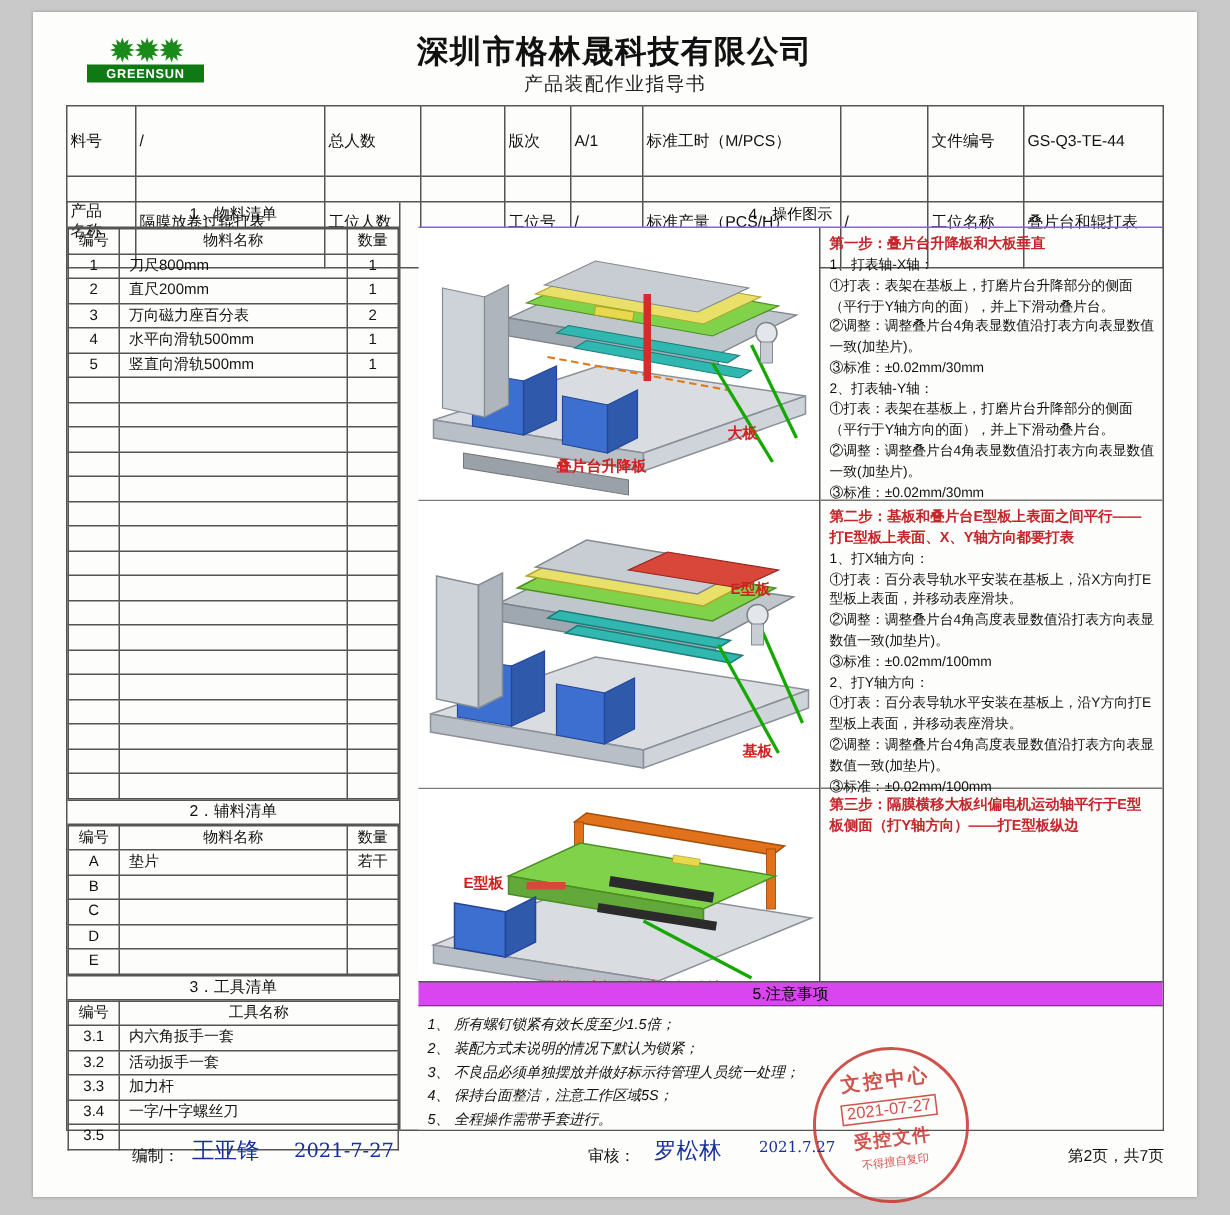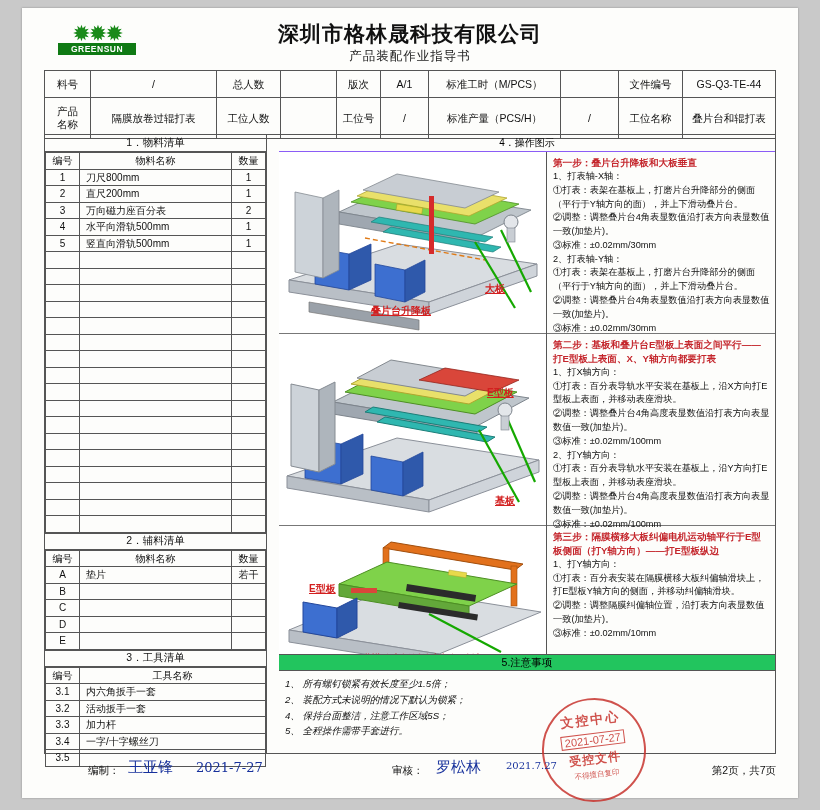--- a/index.html
+++ b/index.html
@@ -34,22 +34,22 @@
     font-size:21px; font-weight:bold; letter-spacing:1px; color:#111;
   }
   .co-sub {
     position:absolute; left:0; right:0; top:40px; text-align:center;
     font-size:12.5px; color:#222; letter-spacing:1px;
   }
   
   table { border-collapse:collapse; }
   .infoTbl { position:absolute; left:22px; top:62px; width:732px; font-size:10.5px; }
   .infoTbl td {
-    border:1px solid #555; height:17px; text-align:center; color:#111;
-    padding:7px 2px; line-height:1.15;
+    border:1px solid #555; height:17px; text-align:left; color:#111;
+    padding:17px 2px; line-height:1.15;
   }
   .infoTbl td.two { height:32px; }
   
   .main {
     position:absolute; left:22px; top:126px; width:732px; height:620px;
     border:1px solid #555;
     display:flex;
     gap:12px;
   }
   .colLeft { width:222px; border-right:1px solid #555; position:relative; }
@@ -90,21 +90,20 @@
   }
   .stamp .t1 { font-size:13px; font-weight:bold; margin-top:11px; letter-spacing:2px;}
   .stamp .t2 { font-size:11px; border:1px solid #c8352f; display:inline-block; padding:0 3px; margin-top:4px;}
   .stamp .t3 { font-size:12px; font-weight:bold; margin-top:3px; letter-spacing:1px;}
   .stamp .t4 { font-size:7.5px; margin-top:2px;}
   
   .mimg { position:absolute; inset:0; background:#ffffff; }
   .lbl {
     position:absolute; font-size:10px; font-weight:bold; color:#d21f1f;
     white-space:nowrap;
-    text-decoration:underline;
   }
 </style>
 </head>
 <body>
 
 <div class="page">
 
   <div class="hdr">
     <div class="logo">
       <div class="star">✹✹✹</div>
@@ -480,32 +479,29 @@
 ①打表：百分表导轨水平安装在基板上，沿X方向打E型板上表面，并移动表座滑块。
 ②调整：调整叠片台4角高度表显数值沿打表方向表显数值一致(加垫片)。
 ③标准：±0.02mm/100mm
 2、打Y轴方向：
 ①打表：百分表导轨水平安装在基板上，沿Y方向打E型板上表面，并移动表座滑块。
 ②调整：调整叠片台4角高度表显数值沿打表方向表显数值一致(加垫片)。
 ③标准：±0.02mm/100mm</div>
           </div>
           <div class="stepBlk" style="height:144px;border-bottom:none">
             <div class="stepTitle red">第三步：隔膜横移大板纠偏电机运动轴平行于E型板侧面（打Y轴方向）——打E型板纵边</div>
-            <div class="stepBody" style="white-space:pre-line">1、打Y轴方向：
-①打表：百分表安装在隔膜横移大板纠偏轴滑块上，打E型板Y轴方向的侧面，并移动纠偏轴滑块。
-②调整：调整隔膜纠偏轴位置，沿打表方向表显数值一致(加垫片)。
-③标准：±0.02mm/10mm</div>
           </div>
         </div>
       </div>
 
-      <div style="position:absolute;left:0;right:0;bottom:82px;height:17px;border-top:1px solid #555;border-bottom:1px solid #555;display:flex;align-items:center;justify-content:center;font-size:10.5px;background:#22c55e">5.注意事项</div>
+      <div style="position:absolute;left:0;right:0;bottom:82px;height:17px;border-top:1px solid #555;border-bottom:1px solid #555;display:flex;align-items:center;justify-content:center;font-size:10.5px;background:#d946ef">5.注意事项</div>
       <div style="position:absolute;left:0;right:0;bottom:0;height:82px;background:#fdfdfb" class="notes">
         <div>1、 所有螺钉锁紧有效长度至少1.5倍；</div>
         <div>2、 装配方式未说明的情况下默认为锁紧；</div>
+        <div>3、 不良品必须单独摆放并做好标示待管理人员统一处理；</div>
         <div>4、 保持台面整洁，注意工作区域5S；</div>
         <div>5、 全程操作需带手套进行。</div>
       </div>
     </div>
   </div>
 
   <div class="stamp">
     <div class="t1">文控中心</div>
     <div class="t2">2021-07-27</div>
     <div class="t3">受控文件</div>

